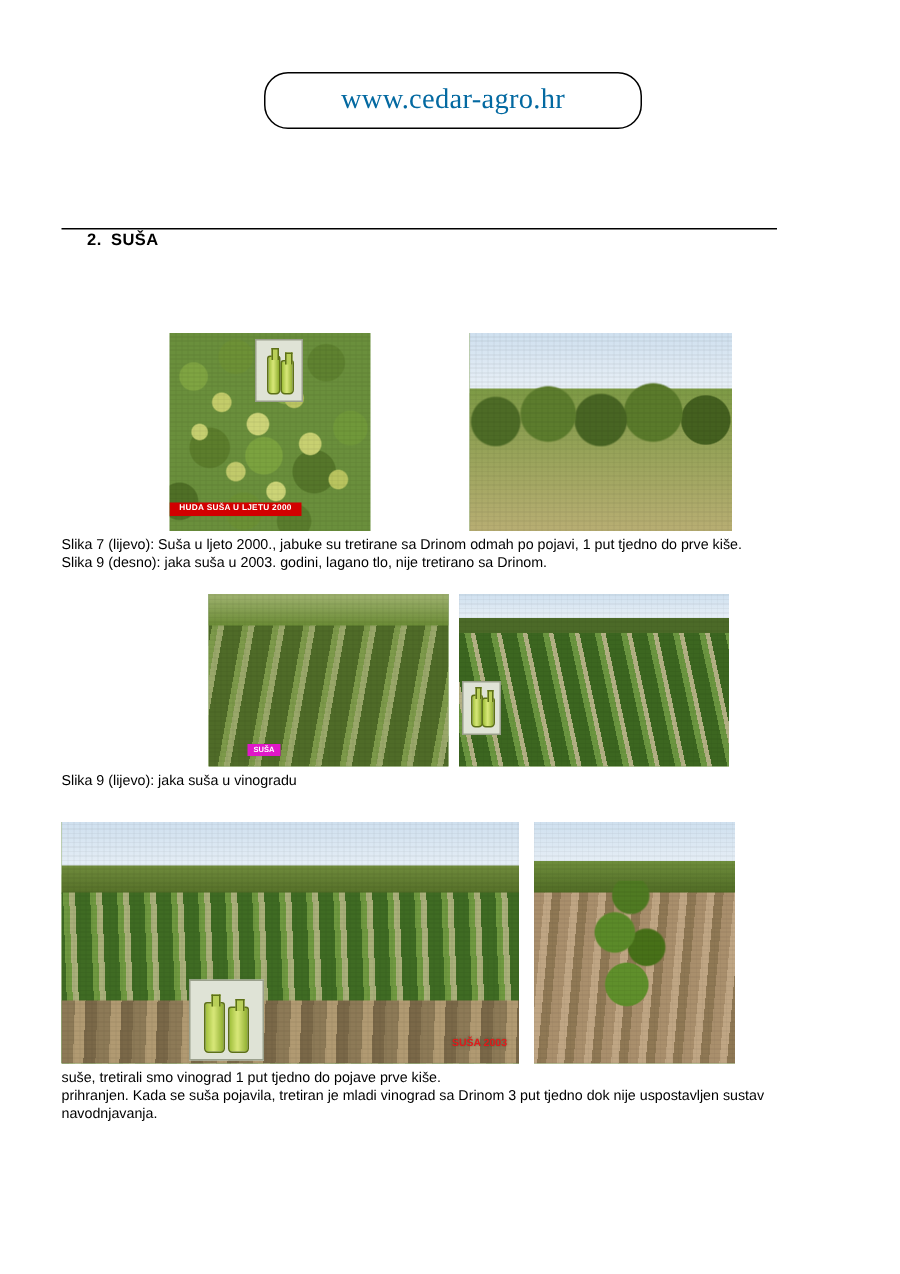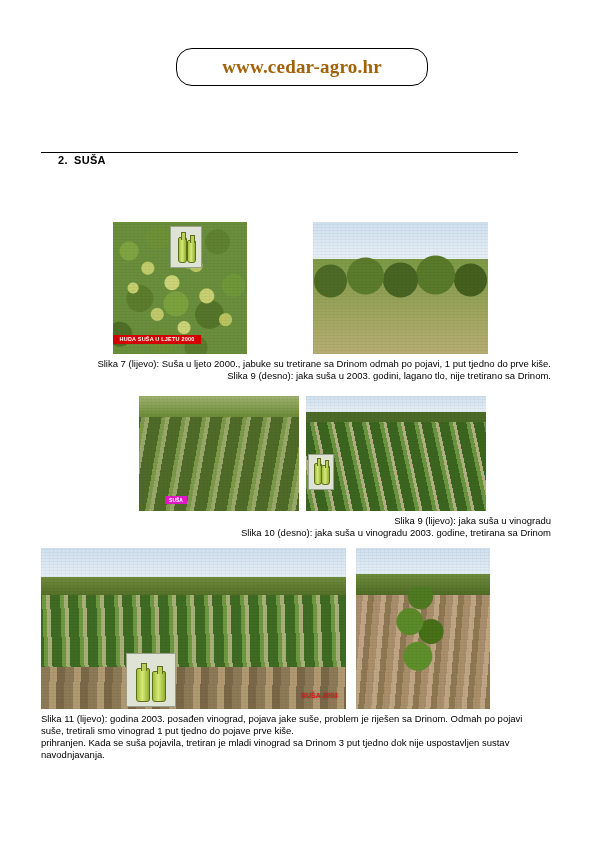--- a/index.html
+++ b/index.html
@@ -30,22 +30,22 @@
     border: 1.5px solid #000;
     border-radius: 16px;
     background: #fff;
     display: flex;
     align-items: center;
     justify-content: center;
   }
   .url-box span {
     font-family: "Liberation Serif", serif;
     font-size: 19px;
-    font-weight: bold;
-    color: #a16207;
+    font-weight: normal;
+    color: #0369a1;
     letter-spacing: 0.2px;
   }
 
   
   .hrule {
     position: absolute;
     left: 41px;
     top: 152px;
     width: 477px;
     height: 0;
@@ -229,21 +229,21 @@
   }
 
   
   .caption {
     position: absolute;
     font-size: 9.5px;
     line-height: 12px;
     color: #000;
   }
   .caption.center {
-    text-align: right;
+    text-align: left;
   }
 </style>
 </head>
 <body>
 
 <div class="page">
 
   <div class="url-box">
     <span>www.cedar-agro.hr</span>
   </div>
@@ -298,21 +298,20 @@
     <div style="position:absolute; left:0; right:0; top:23%; bottom:0;" class="rows persp"></div>
     <div class="grain"></div>
     <div class="bottle-inset" style="left:2px; top:58px; width:24px; height:34px;">
       <div class="b" style="left:20%; height:20px;"></div>
       <div class="b" style="left:52%; height:18px;"></div>
     </div>
   </div>
 
   <div class="caption center" style="left:41px; top:515px; width:510px;">
     <div>Slika 9 (lijevo): jaka suša u vinogradu</div>
-    <div>Slika 10 (desno): jaka suša u vinogradu 2003. godine, tretirana sa Drinom</div>
   </div>
 
   <div class="photo" style="left:41px; top:548px; width:305px; height:161px;">
     <div class="sky" style="height:22%;"></div>
     <div style="position:absolute; left:0; right:0; top:18%; height:12%; background:linear-gradient(#6f8b3c,#556f28);"></div>
     <div style="position:absolute; left:0; right:0; top:29%; bottom:0;" class="rows vert"></div>
     <div style="position:absolute; left:0; right:0; bottom:0; height:26%;
                 background-image:repeating-linear-gradient(92deg,#8d7a57 0 9px,#b19a72 9px 16px,#7a6848 16px 24px);"></div>
     <div class="grain"></div>
     <div class="bottle-inset" style="left:85px; top:105px; width:48px; height:52px;">
@@ -329,19 +328,18 @@
     <div style="position:absolute; left:28%; top:24%; width:40%; height:62%;
                 background-image:
                   radial-gradient(circle at 50% 10%, #4f7a22 0 12px, rgba(0,0,0,0) 13px),
                   radial-gradient(circle at 30% 35%, #5b8a29 0 13px, rgba(0,0,0,0) 14px),
                   radial-gradient(circle at 70% 45%, #477018 0 12px, rgba(0,0,0,0) 13px),
                   radial-gradient(circle at 45% 70%, #5f8f2b 0 14px, rgba(0,0,0,0) 15px);"></div>
     <div class="grain"></div>
   </div>
 
   <div class="caption" style="left:41px; top:713px; width:512px;">
-    <div>Slika 11 (lijevo): godina 2003. posađen vinograd, pojava jake suše, problem je riješen sa Drinom. Odmah po pojavi</div>
     <div>suše, tretirali smo vinograd 1 put tjedno do pojave prve kiše.</div>
     <div>prihranjen. Kada se suša pojavila, tretiran je mladi vinograd sa Drinom 3 put tjedno dok nije uspostavljen sustav</div>
     <div>navodnjavanja.</div>
   </div>
 
 </div>
 
 </body></html>

